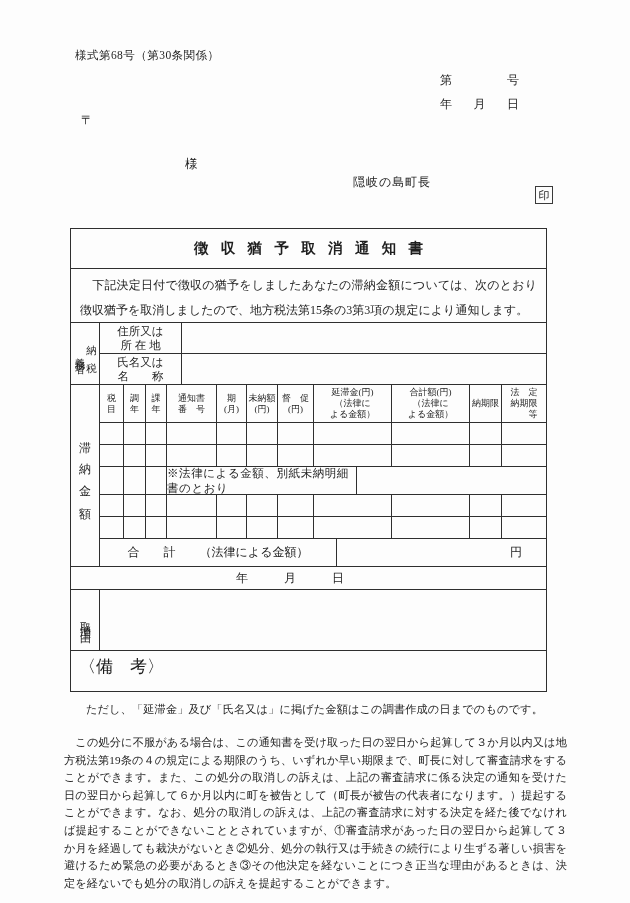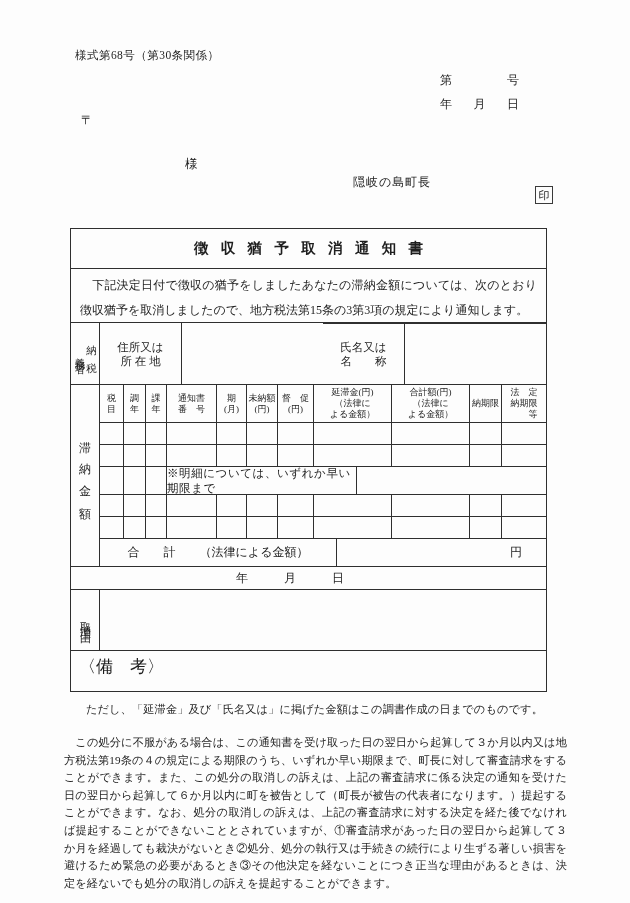--- a/index.html
+++ b/index.html
@@ -33,21 +33,21 @@
   .intro-row { height:54px; padding:4px 9px 0 9px; font-size:12px; line-height:25px;
                text-align:justify; }
 
   
   .taxpayer { height:62px; display:flex; }
   .tp-side { width:29px; border-right:1px solid #2f2f2f; display:flex;
              align-items:center; justify-content:center; gap:1px; }
   .vtxt { writing-mode:vertical-rl; text-orientation:upright; line-height:1; }
   .tp-side .l { font-size:10.5px; letter-spacing:.28em; }
   .tp-side .r { font-size:10.5px; letter-spacing:1.6em; }
-  .tp-main { flex:1; display:flex; flex-direction:row; }
+  .tp-main { flex:1; display:flex; flex-direction:column; }
   .tp-row { flex:1; display:flex; }
   .tp-row + .tp-row { border-top:1px solid #2f2f2f; }
   .tp-label { width:82px; border-right:1px solid #2f2f2f; display:flex; align-items:center;
               justify-content:center; text-align:center; font-size:11.5px; line-height:14px; }
   .tp-value { flex:1; }
 
   
   .arrears { height:182px; display:flex; }
   .ar-side { width:29px; border-right:1px solid #2f2f2f; display:flex;
              align-items:center; justify-content:center; }
@@ -196,21 +196,21 @@
         <div class="acell c8"></div>
         <div class="acell c9"></div>
         <div class="acell c10"></div>
         <div class="acell c11"></div>
       </div>
 
       <div class="arow note-row">
         <div class="acell c1"></div>
         <div class="acell c2"></div>
         <div class="acell c3"></div>
-        <div class="cmerge">※明細については、いずれか早い期限まで</div>
+        <div class="cmerge">※法律による金額、別紙未納明細書のとおり</div>
         <div class="acell c11"></div>
       </div>
 
       <div class="arow r">
         <div class="acell c1"></div>
         <div class="acell c2"></div>
         <div class="acell c3"></div>
         <div class="acell c4"></div>
         <div class="acell c5"></div>
         <div class="acell c6"></div>

